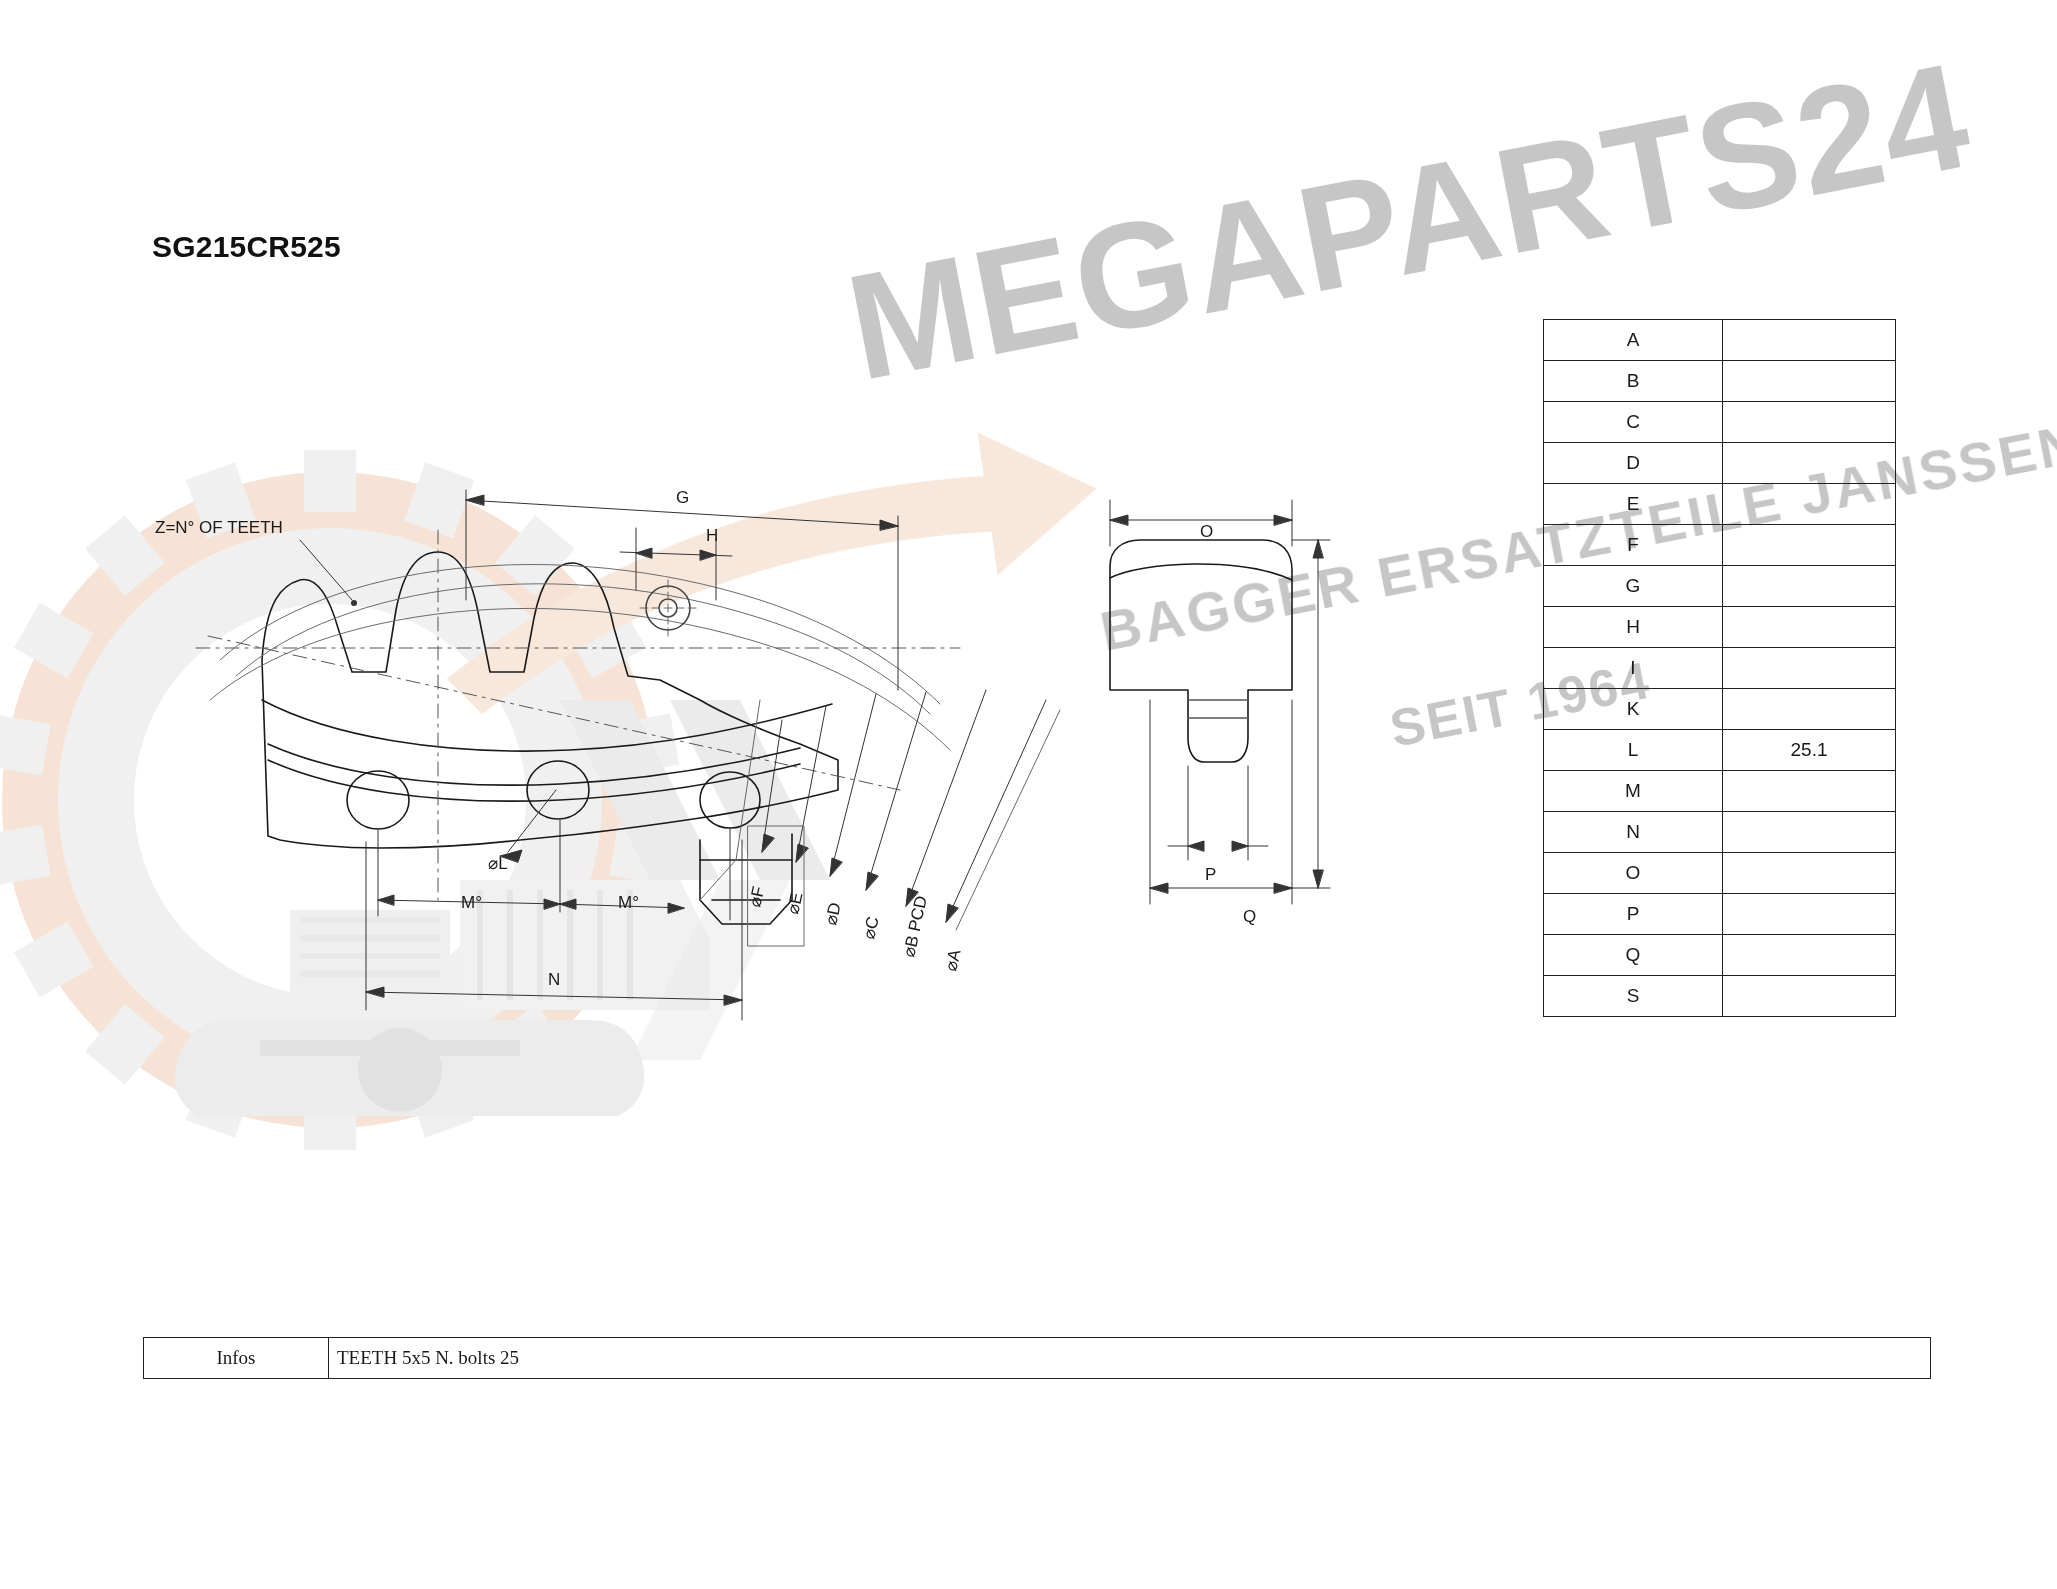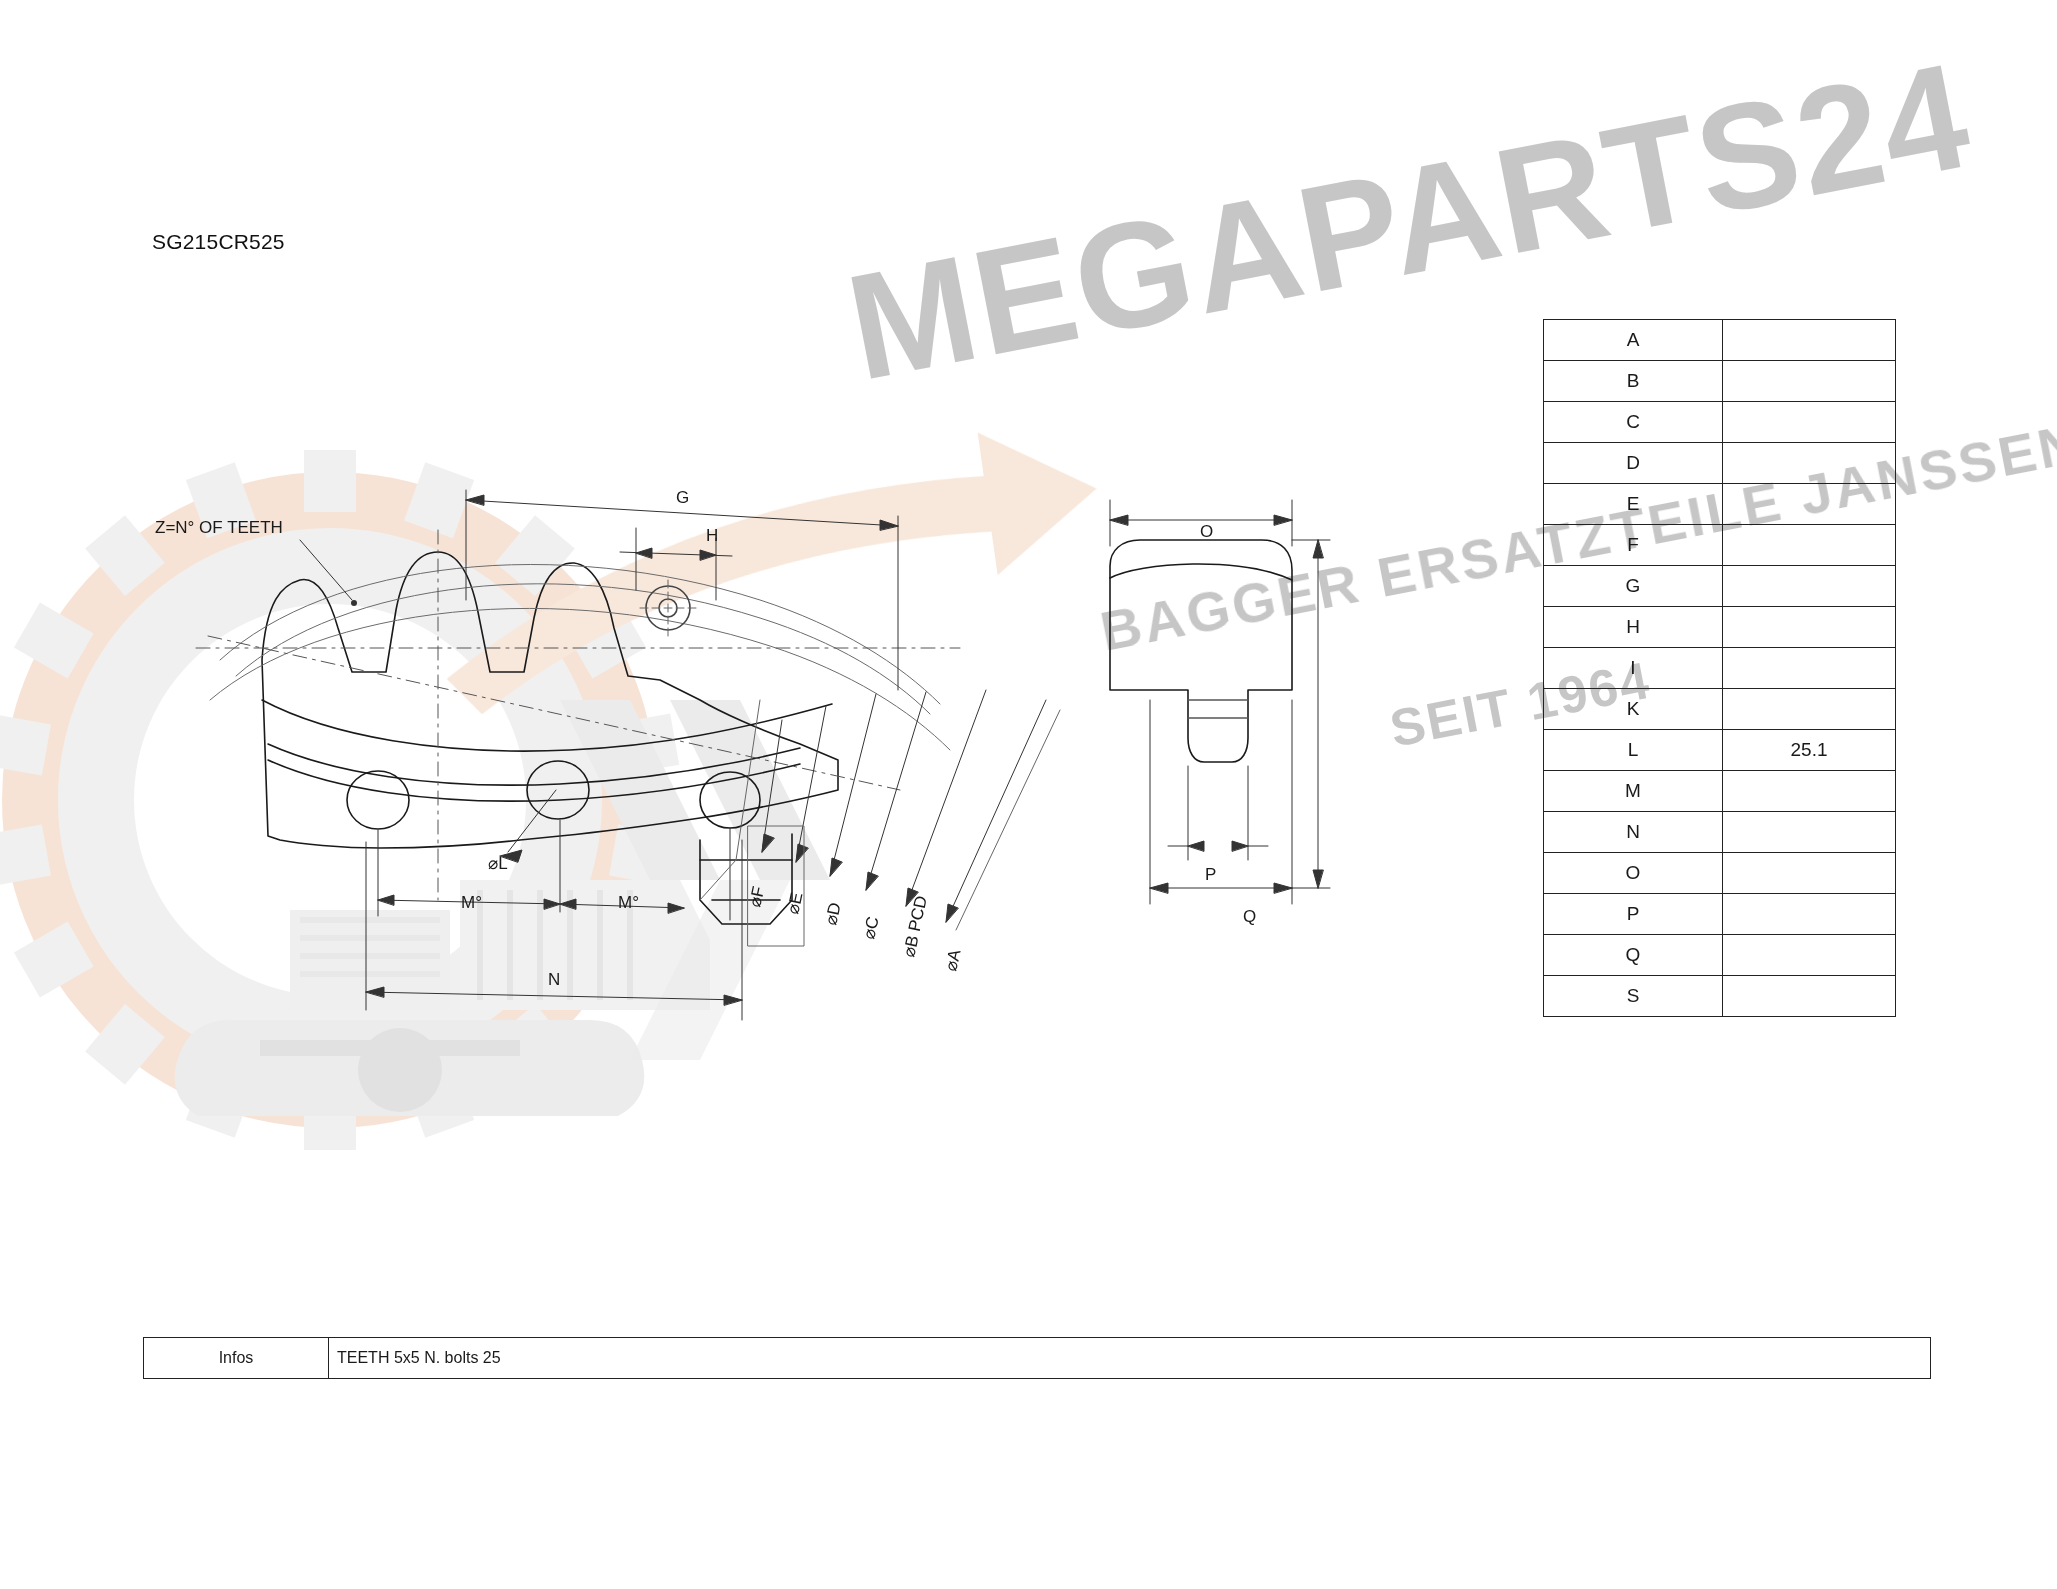--- a/index.html
+++ b/index.html
@@ -14,22 +14,22 @@
     font-family: "Liberation Sans", sans-serif;
     color: #1a1a1a;
     overflow: hidden;
   }
 
   
   #part-title {
     position: absolute;
     left: 152px;
     top: 230px;
-    font-size: 21px;
-    font-weight: normal;
+    font-size: 30px;
+    font-weight: bold;
     letter-spacing: 0.2px;
     color: #111;
   }
 
   
   #watermark-layer {
     position: absolute;
     left: 0;
     top: 0;
     width: 2057px;
@@ -99,21 +99,22 @@
   #dimension-table td.v {
     width: 172px;
   }
 
   
   #infos-table {
     position: absolute;
     left: 143px;
     top: 1337px;
     border-collapse: collapse;
-    font-size: 16px;
+    font-size: 19px;
+    font-family: Liberation Serif, serif;
   }
   #infos-table td {
     border: 1px solid #222;
     height: 40px;
     padding: 0 8px;
     vertical-align: middle;
   }
   #infos-table td.label {
     width: 168px;
     text-align: center;

